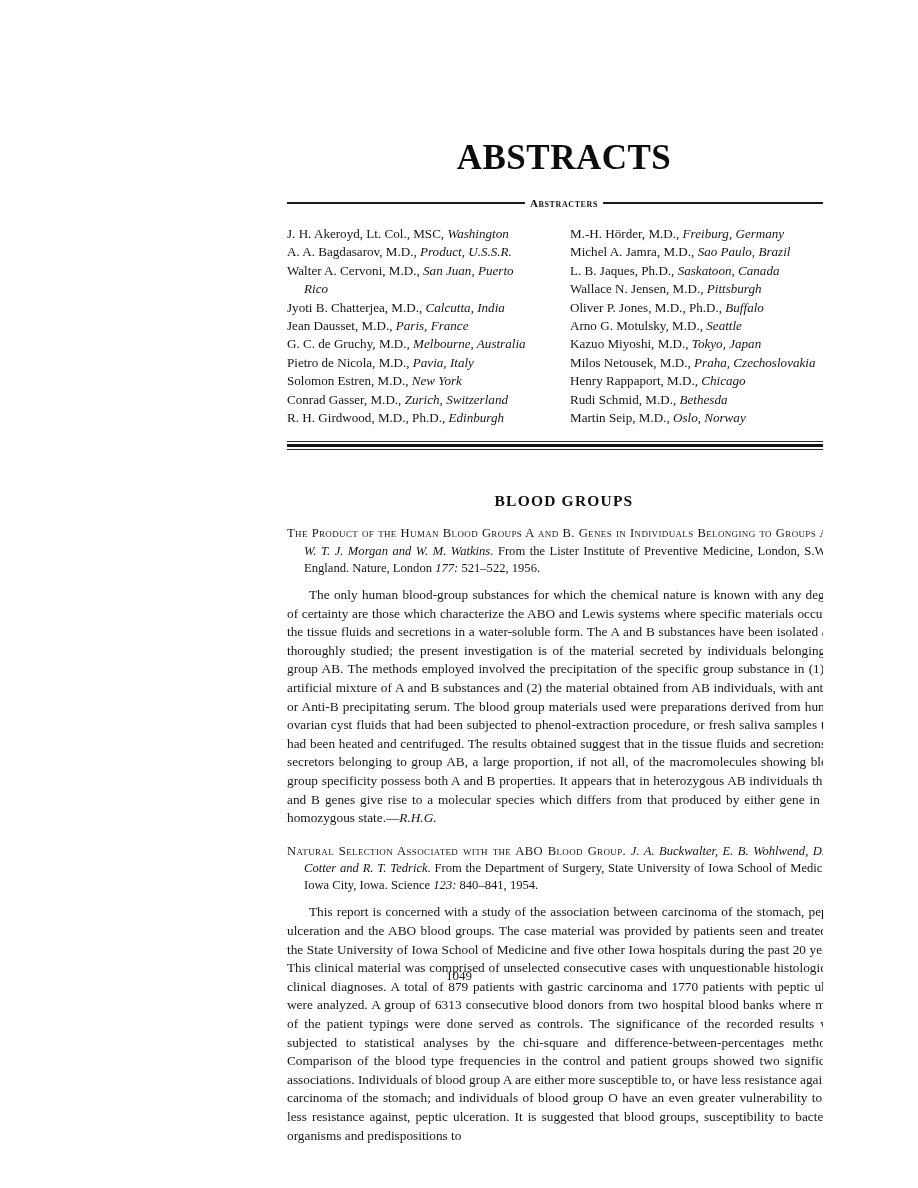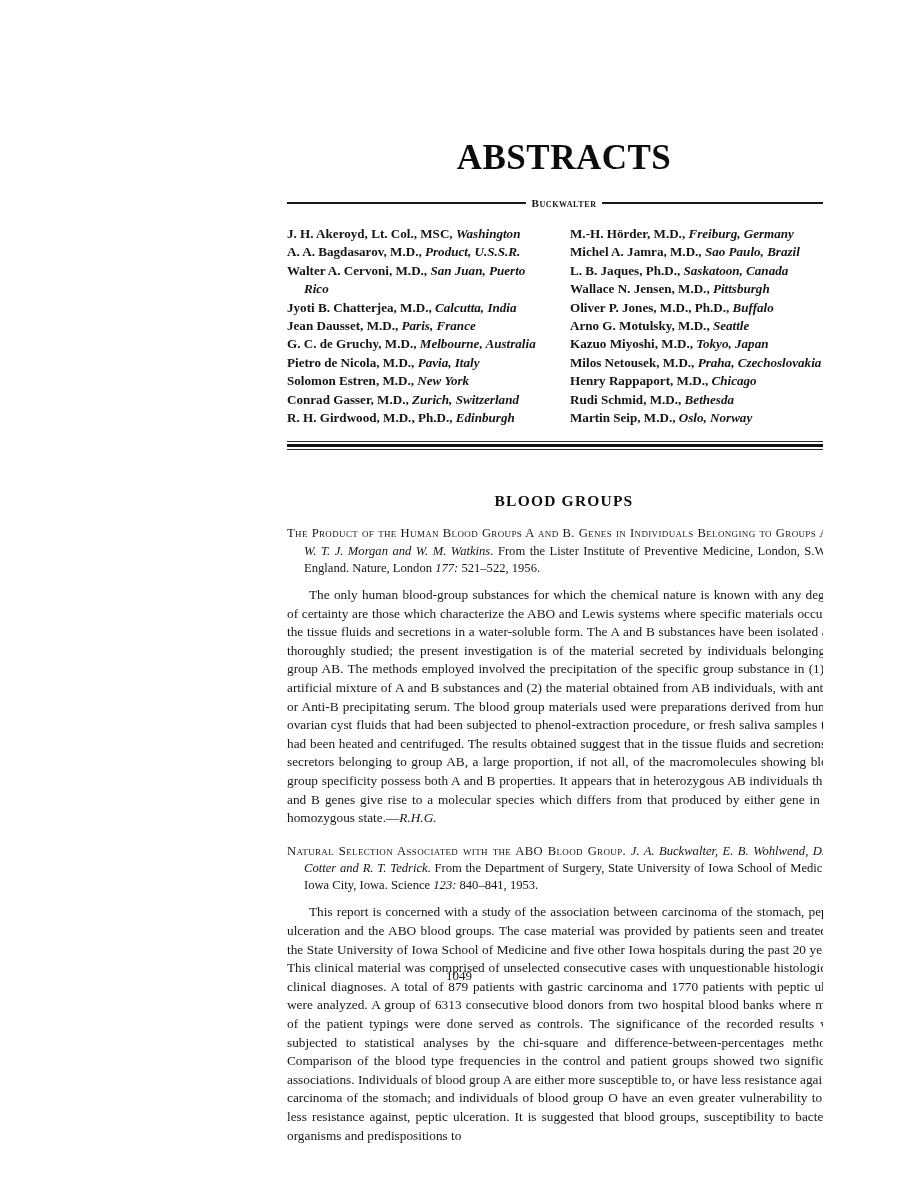--- a/index.html
+++ b/index.html
@@ -78,21 +78,20 @@
     display: flex;
     margin-top: 16px;
     font-size: 13.1px;
     line-height: 18.4px;
   }
   .abs-col { flex: 0 0 50%; }
   .abs-col.right { padding-left: 6px; }
   .abs-entry {
     white-space: normal;
     color: #151515;
-    font-weight: bold;
   }
   .abs-entry .cont {
     display: block;
     padding-left: 17px;
   }
 
   
   .triple-rule {
     margin-top: 14px;
     width: 100%;
@@ -157,21 +156,21 @@
 <body>
 
 <div class="page">
   <div class="content">
 
     <div class="masthead-title">ABSTRACTS</div>
 
 
     <div class="abstracters-rule">
       <div class="bar left"></div>
-      <div class="rule-label">Buckwalter</div>
+      <div class="rule-label">Abstracters</div>
       <div class="bar right"></div>
     </div>
 
     <div class="abstracters">
       <div class="abs-col left" id="col-left">
           <div class="abs-entry"><span>J. H. Akeroyd, Lt. Col., MSC, </span><span class="ital">Washington</span></div>
           <div class="abs-entry"><span>A. A. Bagdasarov, M.D., </span><span class="ital">Product, U.S.S.R.</span></div>
           <div class="abs-entry"><span>Walter A. Cervoni, M.D., </span><span class="ital">San Juan, Puerto</span><span class="cont ital">Rico</span></div>
           <div class="abs-entry"><span>Jyoti B. Chatterjea, M.D., </span><span class="ital">Calcutta, India</span></div>
           <div class="abs-entry"><span>Jean Dausset, M.D., </span><span class="ital">Paris, France</span></div>
@@ -203,21 +202,21 @@
     </div>
 
     <div class="section-heading">BLOOD GROUPS</div>
 
     <div id="abstracts-container">
         <div class="abstract">
           <div class="abstract-title"><span class="caps">The Product of the Human Blood Groups A and B. Genes in Individuals Belonging to Groups AB. </span><span class="ital">W. T. J. Morgan and W. M. Watkins</span><span>. From the Lister Institute of Preventive Medicine, London, S.W.1., England. Nature, London </span><span class="ital">177:</span><span> 521–522, 1956.</span></div>
           <div class="abstract-body"><span>The only human blood-group substances for which the chemical nature is known with any degree of certainty are those which characterize the ABO and Lewis systems where specific materials occur in the tissue fluids and secretions in a water-soluble form. The A and B substances have been isolated and thoroughly studied; the present investigation is of the material secreted by individuals belonging to group AB. The methods employed involved the precipitation of the specific group substance in (1) an artificial mixture of A and B substances and (2) the material obtained from AB individuals, with anti-A or Anti-B precipitating serum. The blood group materials used were preparations derived from human ovarian cyst fluids that had been subjected to phenol-extraction procedure, or fresh saliva samples that had been heated and centrifuged. The results obtained suggest that in the tissue fluids and secretions of secretors belonging to group AB, a large proportion, if not all, of the macromolecules showing blood group specificity possess both A and B properties. It appears that in heterozygous AB individuals the A and B genes give rise to a molecular species which differs from that produced by either gene in the homozygous state.—</span><span class="ital">R.H.G.</span></div>
         </div>
         <div class="abstract">
-          <div class="abstract-title"><span class="caps">Natural Selection Associated with the ABO Blood Group. </span><span class="ital">J. A. Buckwalter, E. B. Wohlwend, D. C. Cotter and R. T. Tedrick</span><span>. From the Department of Surgery, State University of Iowa School of Medicine, Iowa City, Iowa. Science </span><span class="ital">123:</span><span> 840–841, 1953.</span></div>
+          <div class="abstract-title"><span class="caps">Natural Selection Associated with the ABO Blood Group. </span><span class="ital">J. A. Buckwalter, E. B. Wohlwend, D. C. Cotter and R. T. Tedrick</span><span>. From the Department of Surgery, State University of Iowa School of Medicine, Iowa City, Iowa. Science </span><span class="ital">123:</span><span> 840–841, 1954.</span></div>
           <div class="abstract-body"><span>This report is concerned with a study of the association between carcinoma of the stomach, peptic ulceration and the ABO blood groups. The case material was provided by patients seen and treated at the State University of Iowa School of Medicine and five other Iowa hospitals during the past 20 years. This clinical material was comprised of unselected consecutive cases with unquestionable histologic or clinical diagnoses. A total of 879 patients with gastric carcinoma and 1770 patients with peptic ulcer were analyzed. A group of 6313 consecutive blood donors from two hospital blood banks where most of the patient typings were done served as controls. The significance of the recorded results was subjected to statistical analyses by the chi-square and difference-between-percentages methods. Comparison of the blood type frequencies in the control and patient groups showed two significant associations. Individuals of blood group A are either more susceptible to, or have less resistance against, carcinoma of the stomach; and individuals of blood group O have an even greater vulnerability to, or less resistance against, peptic ulceration. It is suggested that blood groups, susceptibility to bacterial organisms and predispositions to</span></div>
         </div>
       </div>
 
   </div>
 
   <div class="folio">1049</div>
 </div>
 
 </body></html>

